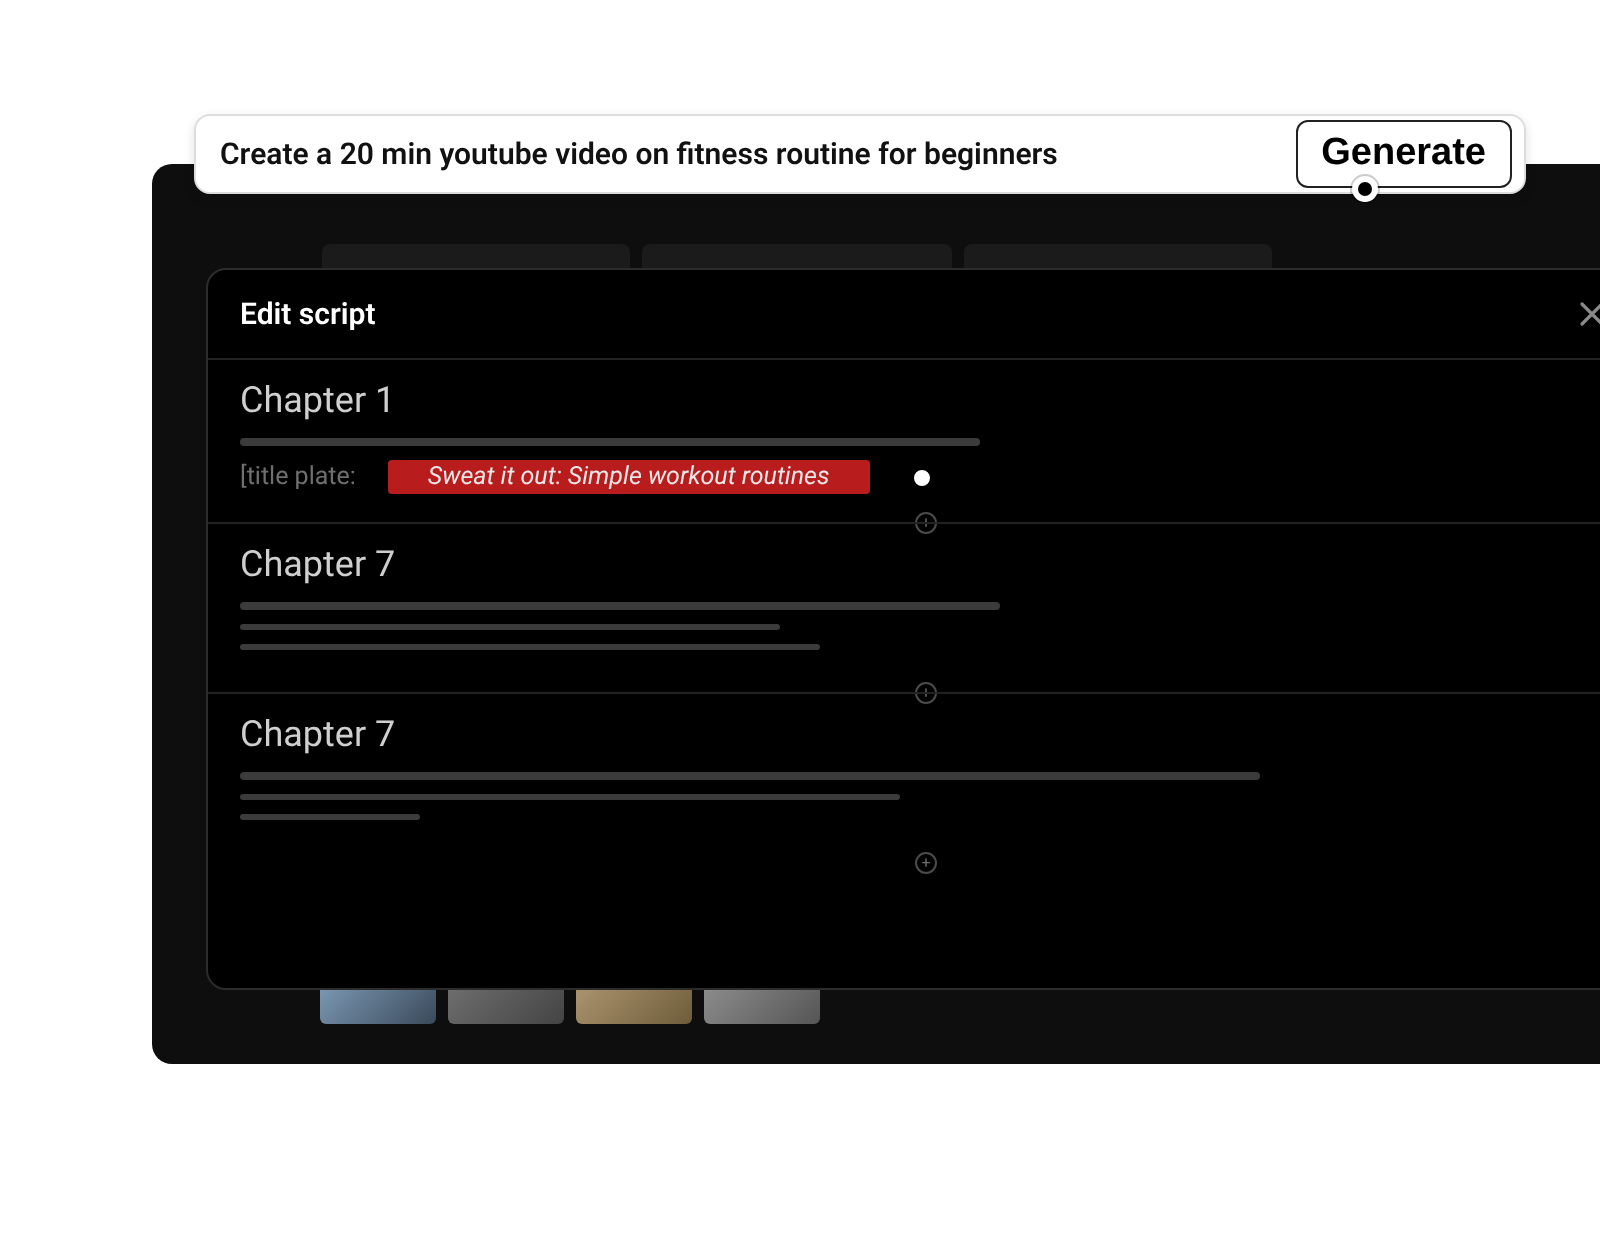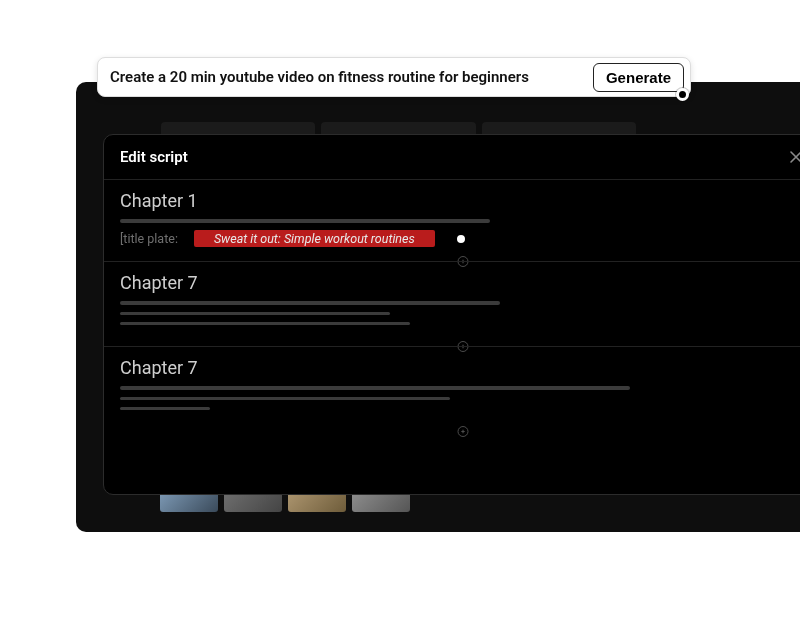--- a/index.html
+++ b/index.html
@@ -42,21 +42,21 @@
   .thumbs .th:nth-child(4){background:linear-gradient(135deg,#999,#555);}
   .rail {
     position: absolute; right: 18px; bottom: 24px;
     width: 8px; height: 12px; background: #2a2a2a; border-radius: 2px;
   }
 
   
   .prompt {
     position: absolute;
     left: 97px; top: 57px;
-    width: 594px; height: 40px;
+    width: 666px; height: 40px;
     background: #fff;
     border: 1px solid #ddd;
     border-radius: 8px;
     box-shadow: 0 2px 6px rgba(0,0,0,0.12);
     display: flex; align-items: center;
     padding: 0 6px 0 12px;
     gap: 24px;
     z-index: 5;
   }
   .prompt-text {
@@ -65,21 +65,21 @@
     font-weight: 600;
     color: #111;
     white-space: nowrap;
     overflow: hidden;
   }
   .gen-btn {
     border: 1px solid #222;
     background: #fff;
     border-radius: 6px;
     padding: 5px 12px;
-    font-size: 15px;
+    font-size: 19px;
     font-weight: 600;
     cursor: pointer;
     position: relative;
   }
   .cursor-dot {
     position: absolute;
     width: 13px; height: 13px;
     border-radius: 50%;
     background: #000;
     border: 3px solid #fff;

